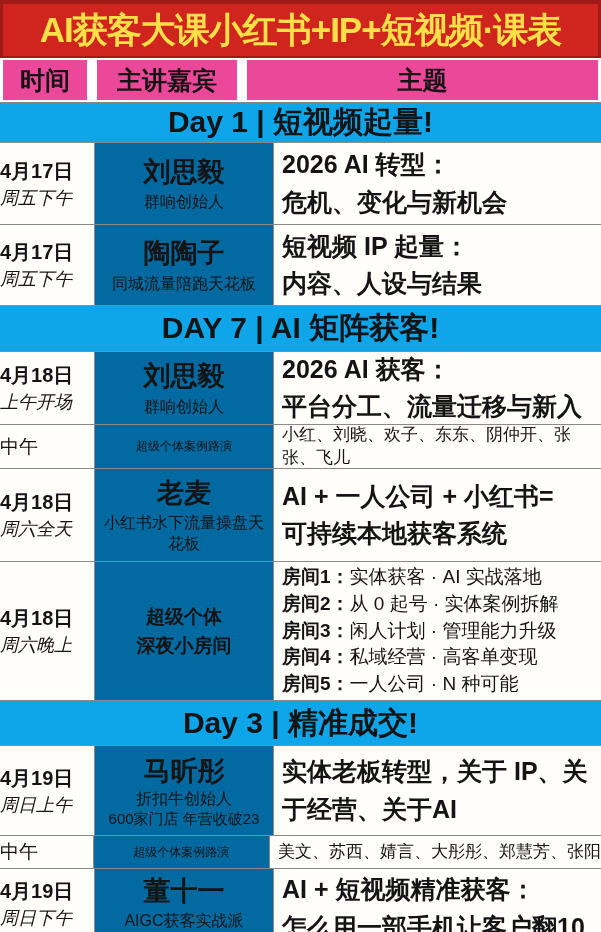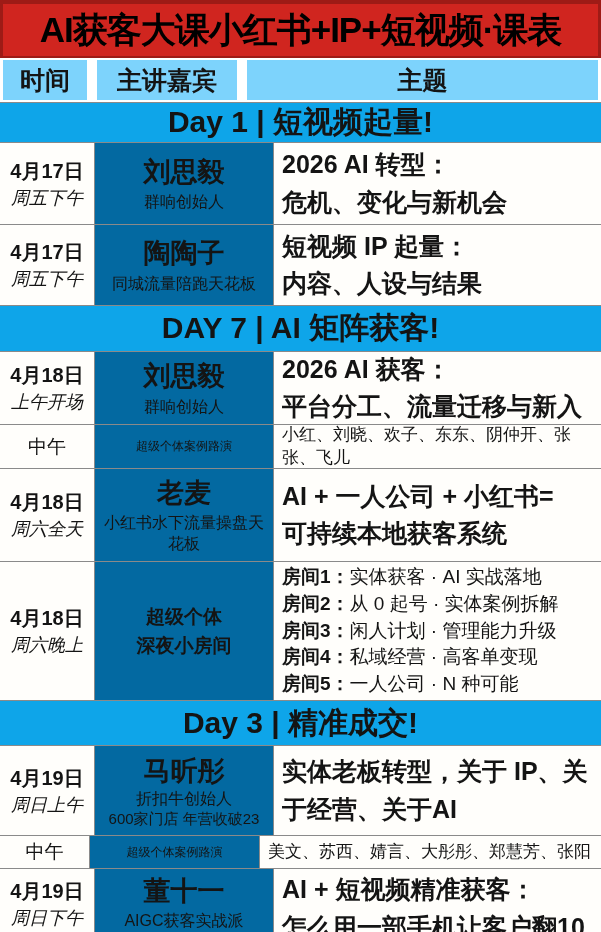--- a/index.html
+++ b/index.html
@@ -10,54 +10,54 @@
     background:#fffefb; overflow:hidden;
   }
   
   .title-bar {
     height:58px; background:#d0251f;
     border-top:4px solid #9e1b16; border-left:3px solid #9e1b16;
     border-right:3px solid #9e1b16; border-bottom:2px solid #9e1b16;
     display:flex; align-items:center; justify-content:center;
   }
   .title-text {
-    color:#000000; font-weight:700; font-size:35px; letter-spacing:-1px;
+    color:#fde047; font-weight:700; font-size:35px; letter-spacing:-1px;
     white-space:nowrap;
     text-align:right;
   }
   
   .col-header {
     height:44px; background:#ffffff; display:flex; gap:10px;
     padding:2px 3px;
   }
   .hcell {
-    background:#7dd3fc; display:flex; align-items:center; justify-content:center;
+    background:#ec4899; display:flex; align-items:center; justify-content:center;
     font-weight:700; font-size:25px;
   }
   .hc1 { width:84px; }
   .hc2 { width:140px; }
   .hc3 { flex:1; }
   
   .banner {
     background:#0ea5e9; border-top:1.5px solid #8a8a8a;
     display:flex; align-items:center; justify-content:center;
     font-weight:700; font-size:30px; letter-spacing:0;
   }
   
   .row { display:flex; border-top:1.5px solid #8a8a8a; background:#fffefb; }
   .cell { display:flex; flex-direction:column; justify-content:center; }
   .time {
     width:95px; border-right:1.5px solid #8a8a8a;
-    align-items:center; text-align:center;
+    align-items:flex-start; text-align:center;
   }
   .speaker {
     width:179px; border-right:1.5px solid #8a8a8a;
     background:#0369a1; align-items:center; text-align:center; padding:0 2px;
   }
-  .topic { flex:1; padding-left:8px; padding-right:10px; }
+  .topic { flex:1; padding-left:8px; padding-right:0; }
   .date { font-size:20px; font-weight:700; line-height:1.45; }
   .slot { font-size:18px; font-weight:400; line-height:1.35;font-style:italic; }
   .noon { font-size:19px; font-weight:400; }
   .sp-name { font-size:27px; font-weight:700; line-height:1.35; }
   .sp-name-sm { font-size:19px; font-weight:700; line-height:1.55; }
   .sp-sub { font-size:16px; font-weight:400; line-height:1.3; margin-top:2px; }
   .sp-sub-tight { font-size:15px; font-weight:400; line-height:1.25; white-space:nowrap; }
   .sp-plain { font-size:12px; font-weight:400; }
   .tp-line { font-size:25px; font-weight:700; line-height:1.5; white-space:nowrap; }
   .tp-names { font-size:17px; font-weight:400; line-height:1.3; }

